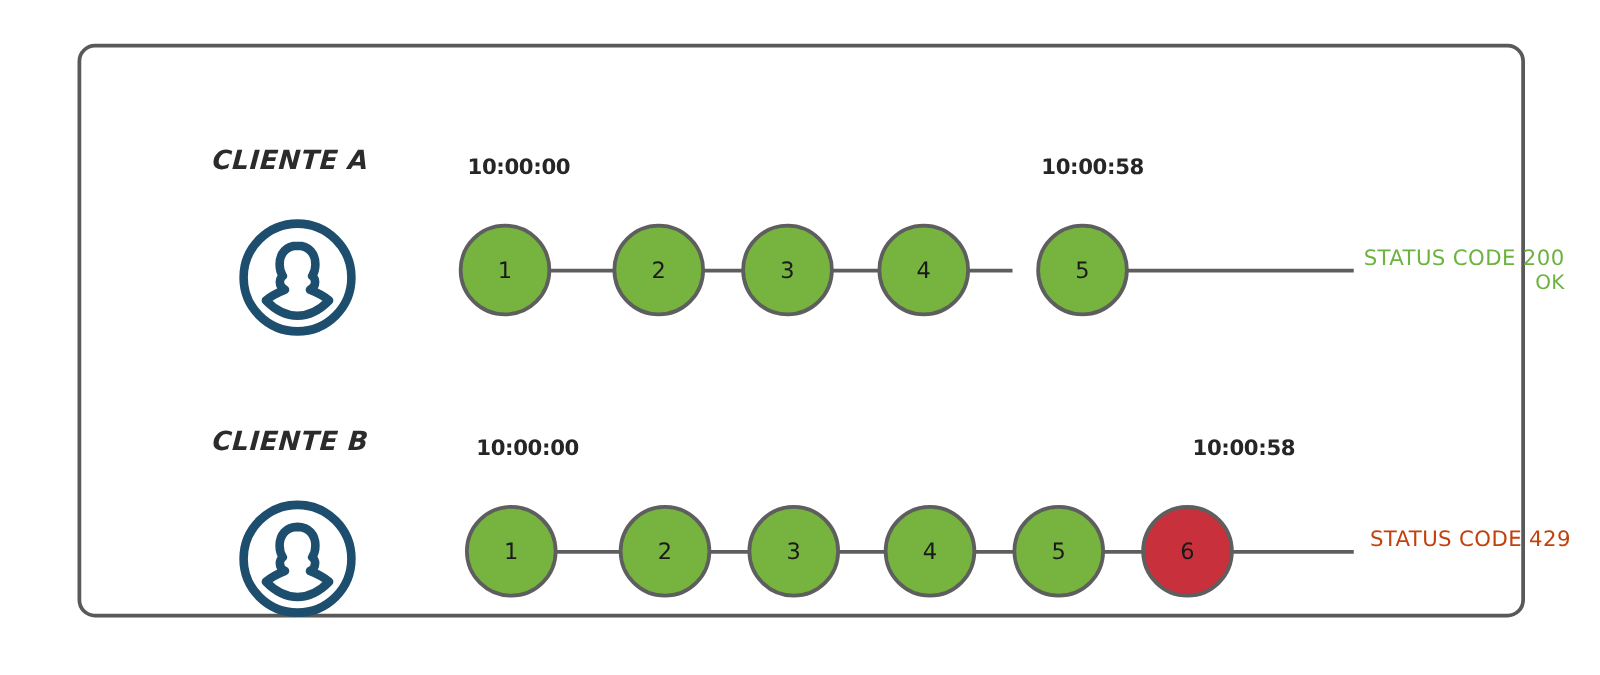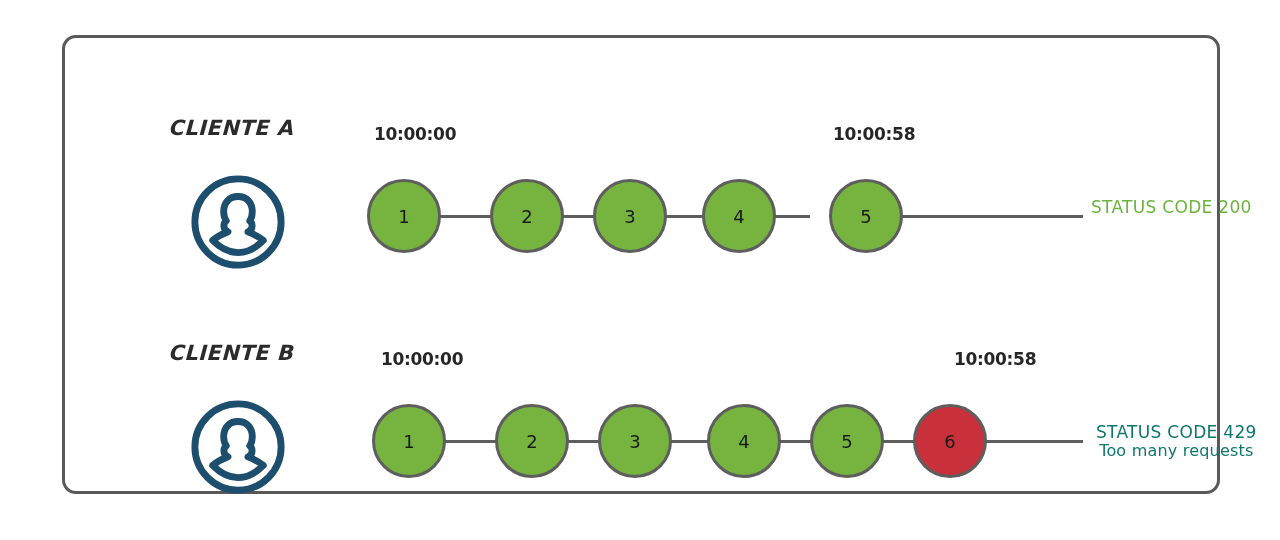--- a/index.html
+++ b/index.html
@@ -111,21 +111,21 @@
   }
   .status .line1 {
     font-size: 17px;
     letter-spacing: 0.3px;
   }
   .status .line2 {
     font-size: 16px;
     letter-spacing: 0.2px;
   }
   .status.ok   { color: #6cb33f; text-align: right; }
-  .status.err  { color: #0f766e; }
+  .status.err  { color: #c2410c; }
 </style>
 </head>
 <body>
 
 <div id="canvas">
   <div class="frame">
 
     <div class="row row-a">
 
       <div class="client-label">CLIENTE A</div>
@@ -164,20 +164,21 @@
       </div>
       <div class="node green" style="left:637px; top:141px;">
         <span>4</span>
       </div>
       <div class="node green" style="left:764px; top:141px;">
         <span>5</span>
       </div>
 
       <div class="status ok" style="left:1026px; top:159px;">
         <div class="line1">STATUS CODE 200</div>
+        <div class="line2">OK</div>
       </div>
     </div>
 
     <div class="row row-b">
 
       <div class="client-label">CLIENTE B</div>
 
       <div class="avatar">
         <svg viewBox="0 0 100 100" width="98" height="98" aria-hidden="true">
           <circle cx="50" cy="50" r="44" fill="none" stroke="#1d4e6e" stroke-width="7"></circle>
@@ -216,18 +217,17 @@
       </div>
       <div class="node green" style="left:745px; top:141px;">
         <span>5</span>
       </div>
       <div class="node red" style="left:848px; top:141px;">
         <span>6</span>
       </div>
 
       <div class="status err" style="left:1031px; top:159px;">
         <div class="line1">STATUS CODE 429</div>
-        <div class="line2">Too many requests</div>
       </div>
     </div>
 
   </div>
 </div>
 
 </body></html>

